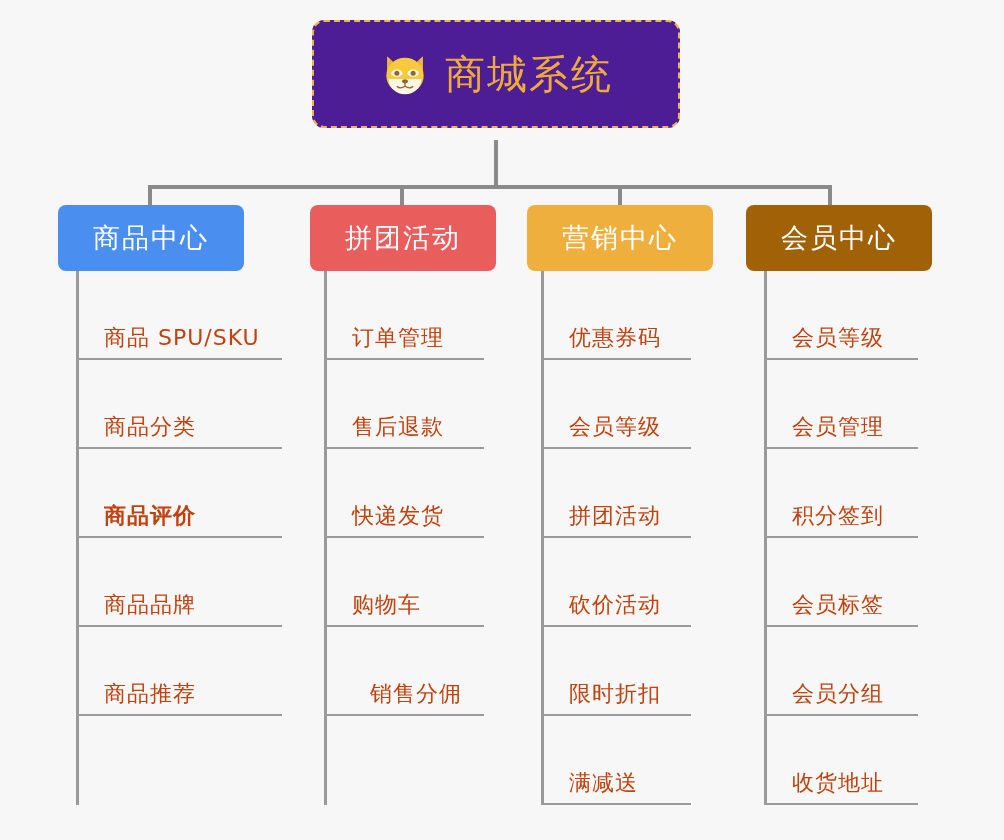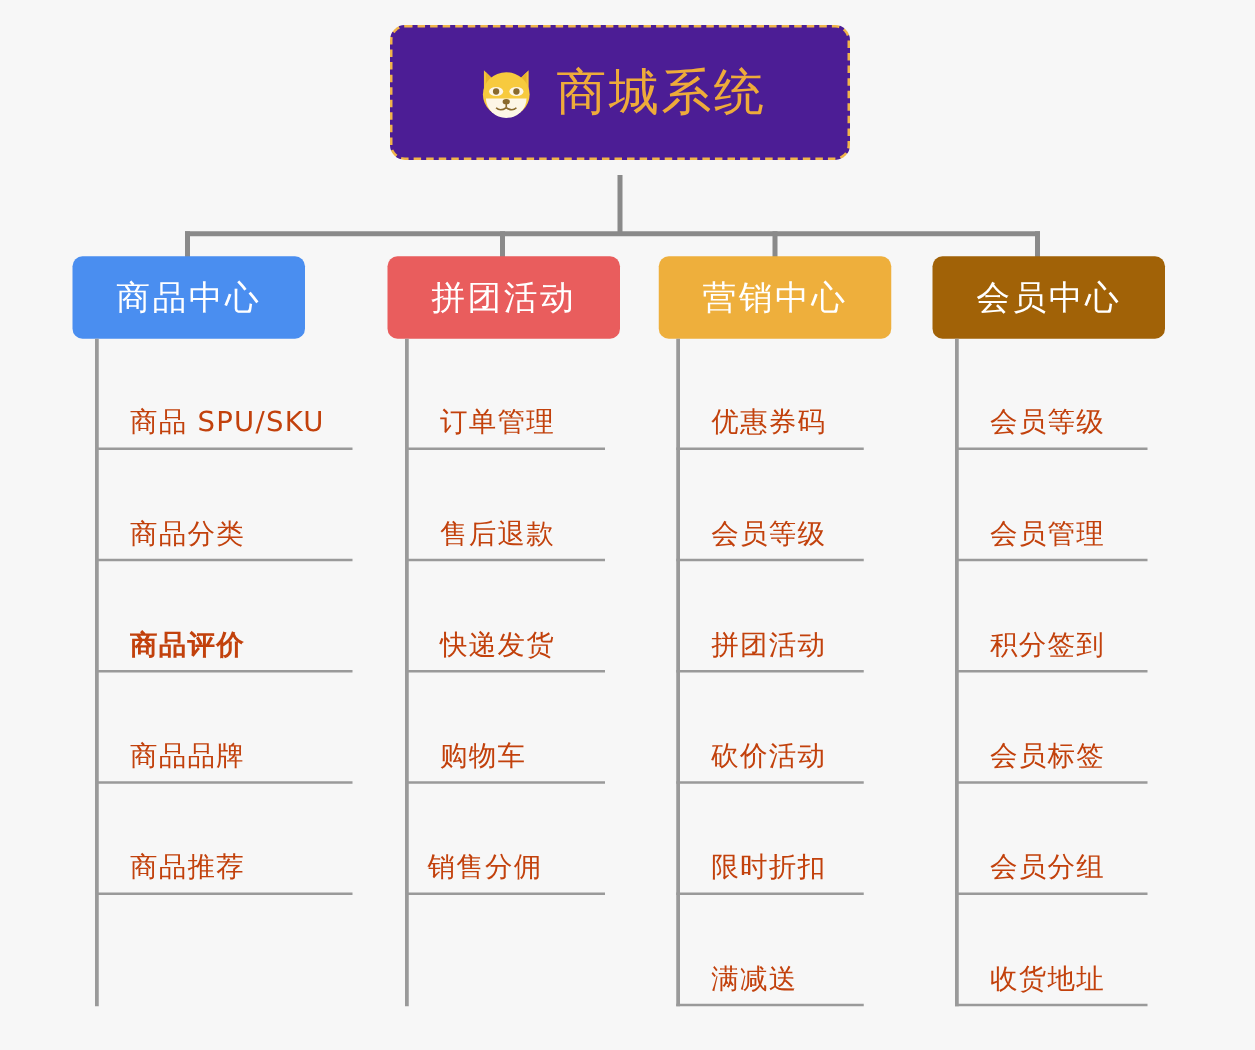--- a/index.html
+++ b/index.html
@@ -139,21 +139,21 @@
         <div class="leaf">
           <div class="leaf-underline" style="left: 14px; width: 160px;"></div>
           <div class="leaf-label" style="left: 42px;">快递发货</div>
         </div>
         <div class="leaf">
           <div class="leaf-underline" style="left: 14px; width: 160px;"></div>
           <div class="leaf-label" style="left: 42px;">购物车</div>
         </div>
         <div class="leaf">
           <div class="leaf-underline" style="left: 14px; width: 160px;"></div>
-          <div class="leaf-label" style="left: 32px;">销售分佣</div>
+          <div class="leaf-label" style="left: 60px;">销售分佣</div>
         </div>
       </div>
     </div>
     <div class="col" style="left: 527px; width: 186px;">
       <div class="cat-box" style="background: rgb(238, 175, 60);">
         <span>营销中心</span>
       </div>
       <div class="spine" style="left: 14px; top: 66px; height: 534px;"></div>
       <div class="leaf-list">
         <div class="leaf">

